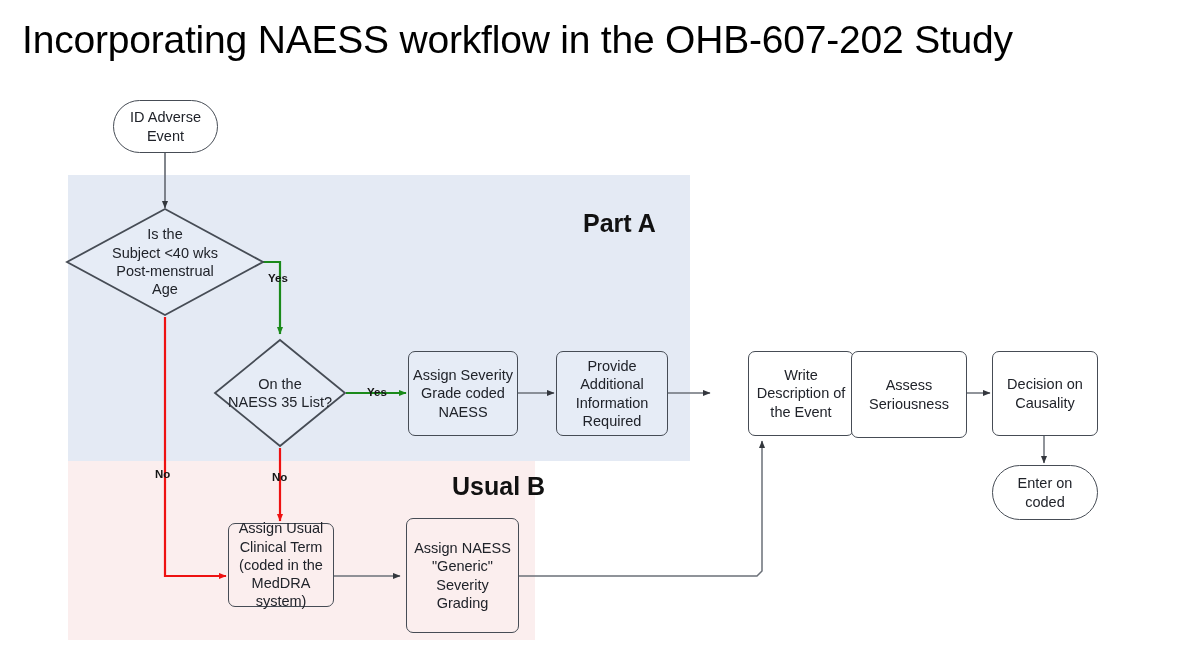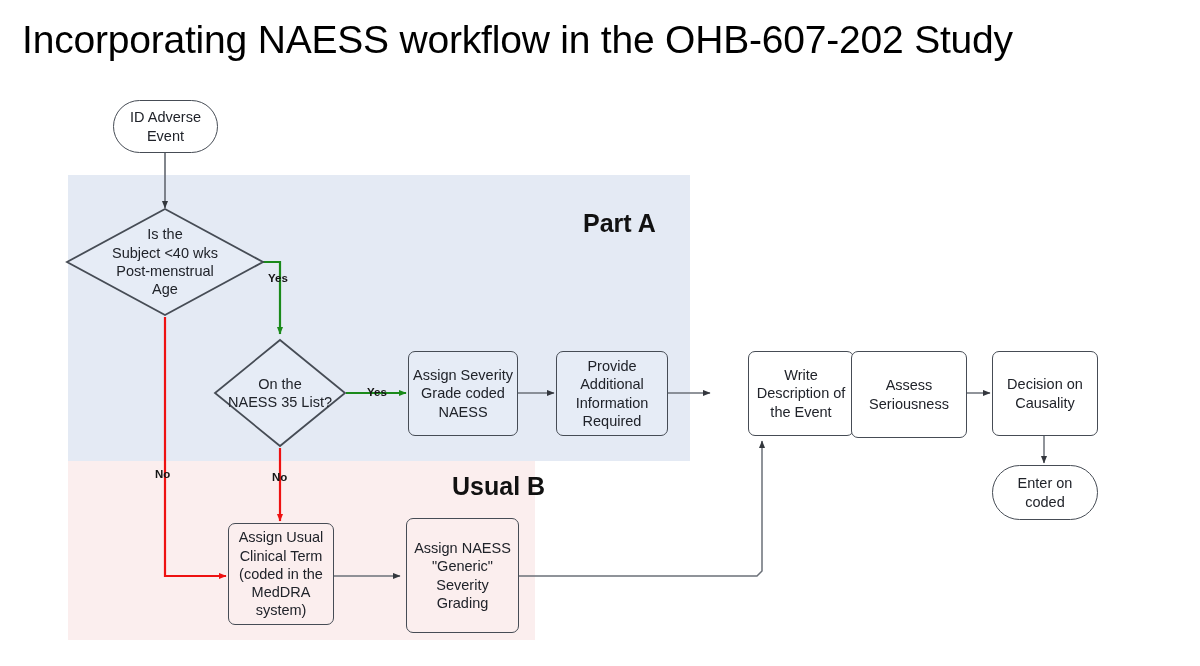--- a/index.html
+++ b/index.html
@@ -227,19 +227,19 @@
 </div>
 
 <div class="node process fill-w" style="left:992px; top:351px; width:106px; height:85px;">
   <span>Decision on Causality</span>
 </div>
 
 <div class="node terminal fill-w" style="left:992px; top:465px; width:106px; height:55px;">
   <span>Enter on coded</span>
 </div>
 
-<div class="node process fill-b" style="left:228px; top:523px; width:106px; height:102px;">
+<div class="node process fill-b" style="left:228px; top:523px; width:106px; height:84px;">
   <span>Assign Usual Clinical Term (coded in the MedDRA system)</span>
 </div>
 
 <div class="node process fill-b" style="left:406px; top:518px; width:113px; height:115px;">
   <span>Assign NAESS "Generic" Severity Grading</span>
 </div>
 
 </body></html>

